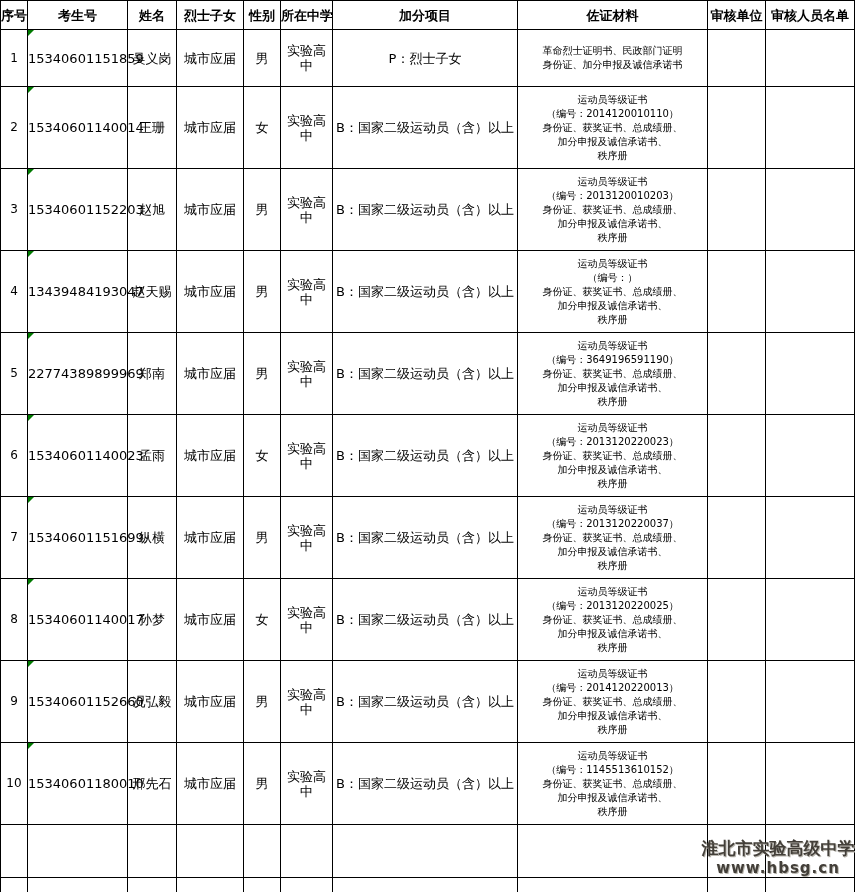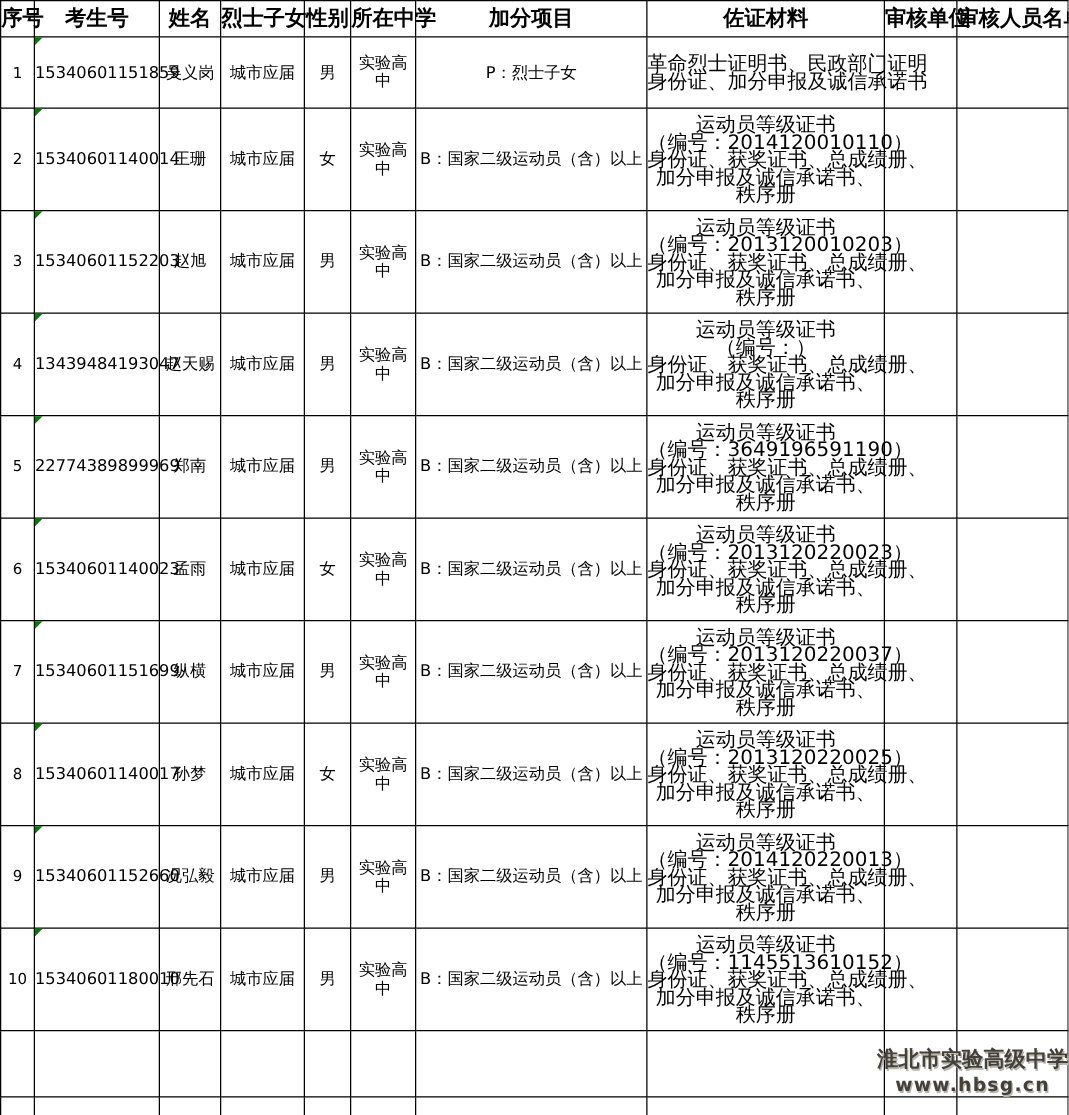--- a/index.html
+++ b/index.html
@@ -22,36 +22,36 @@
     padding:0;
     text-align:center;
     vertical-align:middle;
     overflow:visible;
     font-size:13px;
     line-height:15px;
   }
   th{
     font-weight:bold;
     height:28px;
-    font-size:17px;
+    font-size:13px;
     white-space:nowrap;
   }
   tr.first-row td{height:56px;}
   tr.data-row td{height:81px;}
   tr.empty-row td{height:52px;}
   tr.partial-row td{height:40px;}
   td.serial-cell{font-size:12px;}
   td.examid-cell{position:relative;font-size:13px;letter-spacing:0px;}
   .tri{
     position:absolute;top:0;left:0;width:0;height:0;
     border-top:6px solid #007a00;
     border-right:6px solid transparent;
   }
   td.bonus-cell .nowrap{white-space:nowrap;}
-  td.evidence-cell{font-size:16px;line-height:14px;}
+  td.evidence-cell{font-size:10px;line-height:14px;}
   td.evidence-cell div{white-space:nowrap;}
   .watermark{
     position:absolute;
     left:694px;top:838px;width:168px;
     text-align:center;
     font-weight:bold;
     color:#433f39;
     text-shadow:1px 1px 0 #b9b6ae;
     pointer-events:none;
   }

